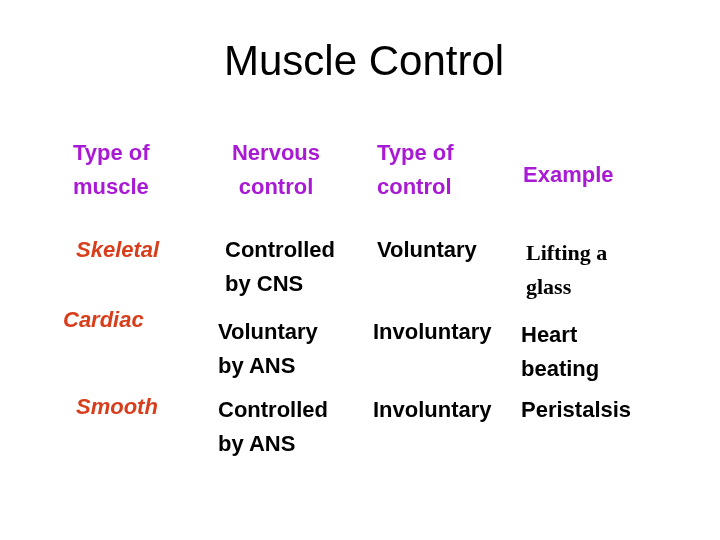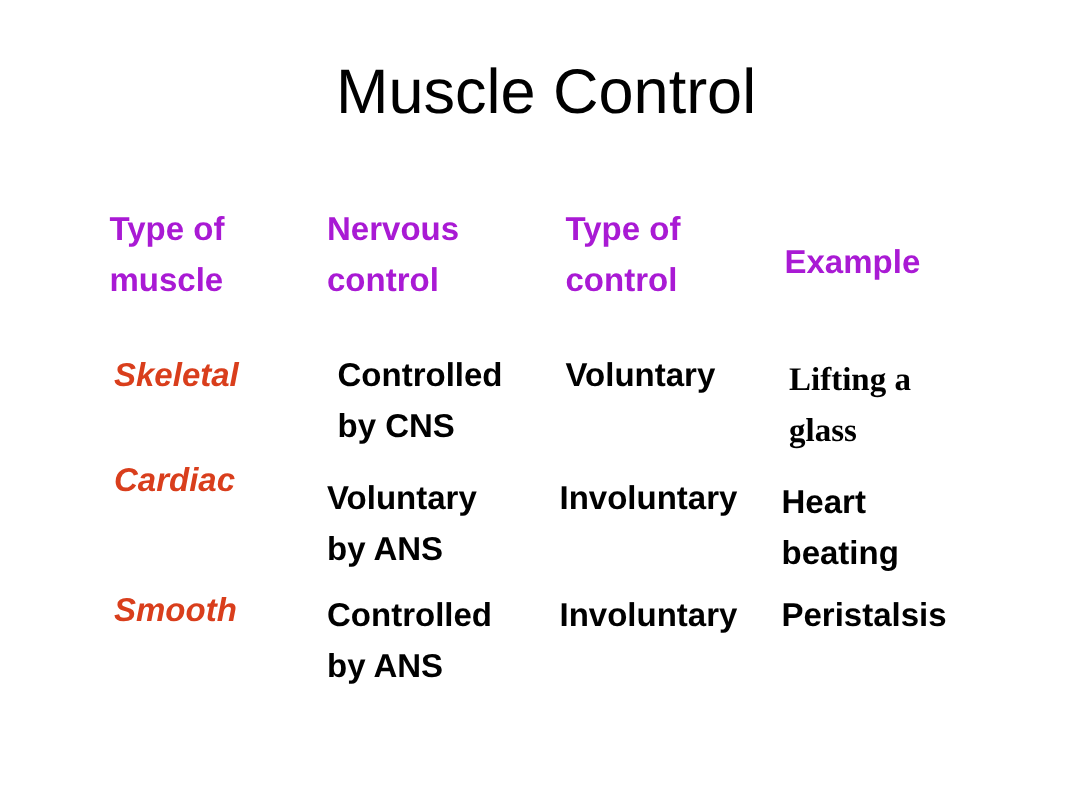--- a/index.html
+++ b/index.html
@@ -31,32 +31,32 @@
     line-height: 34px;
     font-weight: 700;
     white-space: pre-line;
   }
   .hdr  { color: var(--header_text, #A91AD4); }
   .lbl  { color: var(--muscle_label, #D93E1C); font-style: italic; }
   .cell { color: var(--body_text, #000000); }
 
   
   .h-muscle  { left: 73px;  top: 136px; }
-  .h-nervous { left: 218px; top: 136px; width: 116px; text-align: left; }
+  .h-nervous { left: 218px; top: 136px; width: 116px; text-align: center; }
   .h-control { left: 377px; top: 136px; }
   .h-example { left: 523px; top: 136px; margin-top: 22px; }
 
   
   .r1-label   { left: 76px;  top: 233px; }
   .r1-nervous { left: 225px; top: 233px; }
   .r1-control { left: 377px; top: 233px; }
   .r1-example { left: 526px; top: 236px; font-family: Liberation Serif, serif; }
 
   
-  .r2-label   { left: 76px;  top: 303px; }
+  .r2-label   { left: 63px;  top: 303px; }
   .r2-nervous { left: 218px; top: 315px; }
   .r2-control { left: 373px; top: 315px; }
   .r2-example { left: 521px; top: 318px; }
 
   
   .r3-label   { left: 76px;  top: 390px; }
   .r3-nervous { left: 218px; top: 393px; }
   .r3-control { left: 373px; top: 393px; }
   .r3-example { left: 521px; top: 393px; }
 </style>

